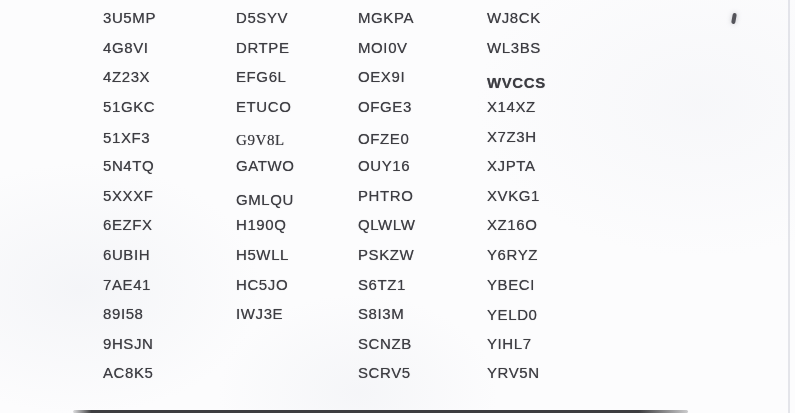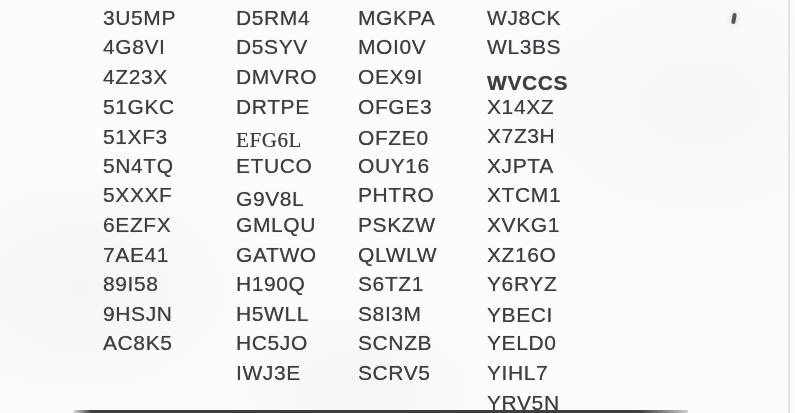--- a/index.html
+++ b/index.html
@@ -30,21 +30,21 @@
     top: 0;
   }
   .col-1 { left: 103px; }
   .col-2 { left: 236px; }
   .col-3 { left: 358px; }
   .col-4 { left: 487px; }
   .code-cell {
     height: 29.6px;
     display: flex;
     align-items: center;
-    font-size: 21px;
+    font-size: 15px;
     letter-spacing: 0.6px;
     color: var(--text-color, #3d3d42);
     text-shadow: 0 0 0.7px rgba(70,70,78,0.75);
     white-space: nowrap;
   }
   
   .col-1 .code-cell:nth-child(5)  { transform: translateY(1px); }
   .col-2 .code-cell:nth-child(5)  { transform: translateY(4px); font-family: Liberation Serif, serif; }
   .col-2 .code-cell:nth-child(7)  { transform: translateY(4px); }
   .col-3 .code-cell:nth-child(5)  { transform: translateY(2px); }
@@ -90,63 +90,61 @@
   <div class="code-grid">
       <div class="code-col col-1">
         <div class="code-cell">3U5MP</div>
         <div class="code-cell">4G8VI</div>
         <div class="code-cell">4Z23X</div>
         <div class="code-cell">51GKC</div>
         <div class="code-cell">51XF3</div>
         <div class="code-cell">5N4TQ</div>
         <div class="code-cell">5XXXF</div>
         <div class="code-cell">6EZFX</div>
+        <div class="code-cell">6UBIH</div>
         <div class="code-cell">7AE41</div>
         <div class="code-cell">89I58</div>
         <div class="code-cell">9HSJN</div>
         <div class="code-cell">AC8K5</div>
       </div>
       <div class="code-col col-2">
-        <div class="code-cell">D5RM4</div>
         <div class="code-cell">D5SYV</div>
-        <div class="code-cell">DMVRO</div>
         <div class="code-cell">DRTPE</div>
         <div class="code-cell">EFG6L</div>
         <div class="code-cell">ETUCO</div>
         <div class="code-cell">G9V8L</div>
+        <div class="code-cell">GATWO</div>
         <div class="code-cell">GMLQU</div>
-        <div class="code-cell">GATWO</div>
         <div class="code-cell">H190Q</div>
         <div class="code-cell">H5WLL</div>
         <div class="code-cell">HC5JO</div>
         <div class="code-cell">IWJ3E</div>
       </div>
       <div class="code-col col-3">
         <div class="code-cell">MGKPA</div>
         <div class="code-cell">MOI0V</div>
         <div class="code-cell">OEX9I</div>
         <div class="code-cell">OFGE3</div>
         <div class="code-cell">OFZE0</div>
         <div class="code-cell">OUY16</div>
         <div class="code-cell">PHTRO</div>
+        <div class="code-cell">QLWLW</div>
         <div class="code-cell">PSKZW</div>
-        <div class="code-cell">QLWLW</div>
         <div class="code-cell">S6TZ1</div>
         <div class="code-cell">S8I3M</div>
         <div class="code-cell">SCNZB</div>
         <div class="code-cell">SCRV5</div>
       </div>
       <div class="code-col col-4">
         <div class="code-cell">WJ8CK</div>
         <div class="code-cell">WL3BS</div>
         <div class="code-cell">WVCCS</div>
         <div class="code-cell">X14XZ</div>
         <div class="code-cell">X7Z3H</div>
         <div class="code-cell">XJPTA</div>
-        <div class="code-cell">XTCM1</div>
         <div class="code-cell">XVKG1</div>
         <div class="code-cell">XZ16O</div>
         <div class="code-cell">Y6RYZ</div>
         <div class="code-cell">YBECI</div>
         <div class="code-cell">YELD0</div>
         <div class="code-cell">YIHL7</div>
         <div class="code-cell">YRV5N</div>
       </div>
     </div>
   <div class="top-right-mark"></div>

